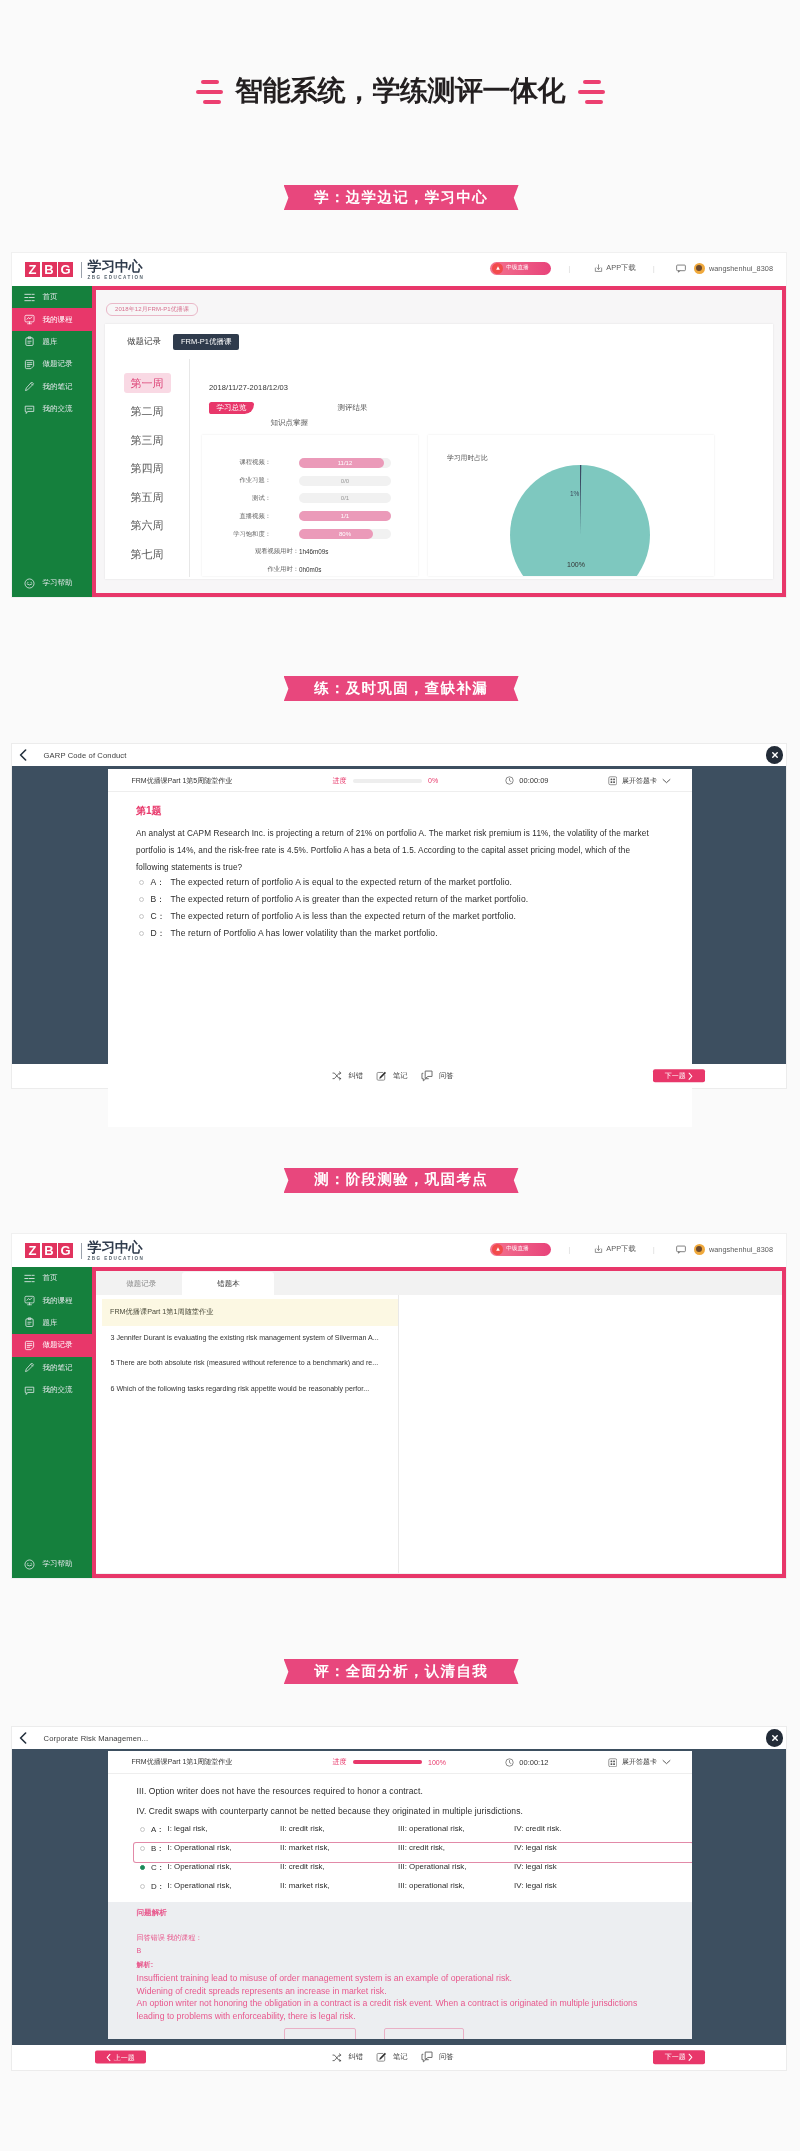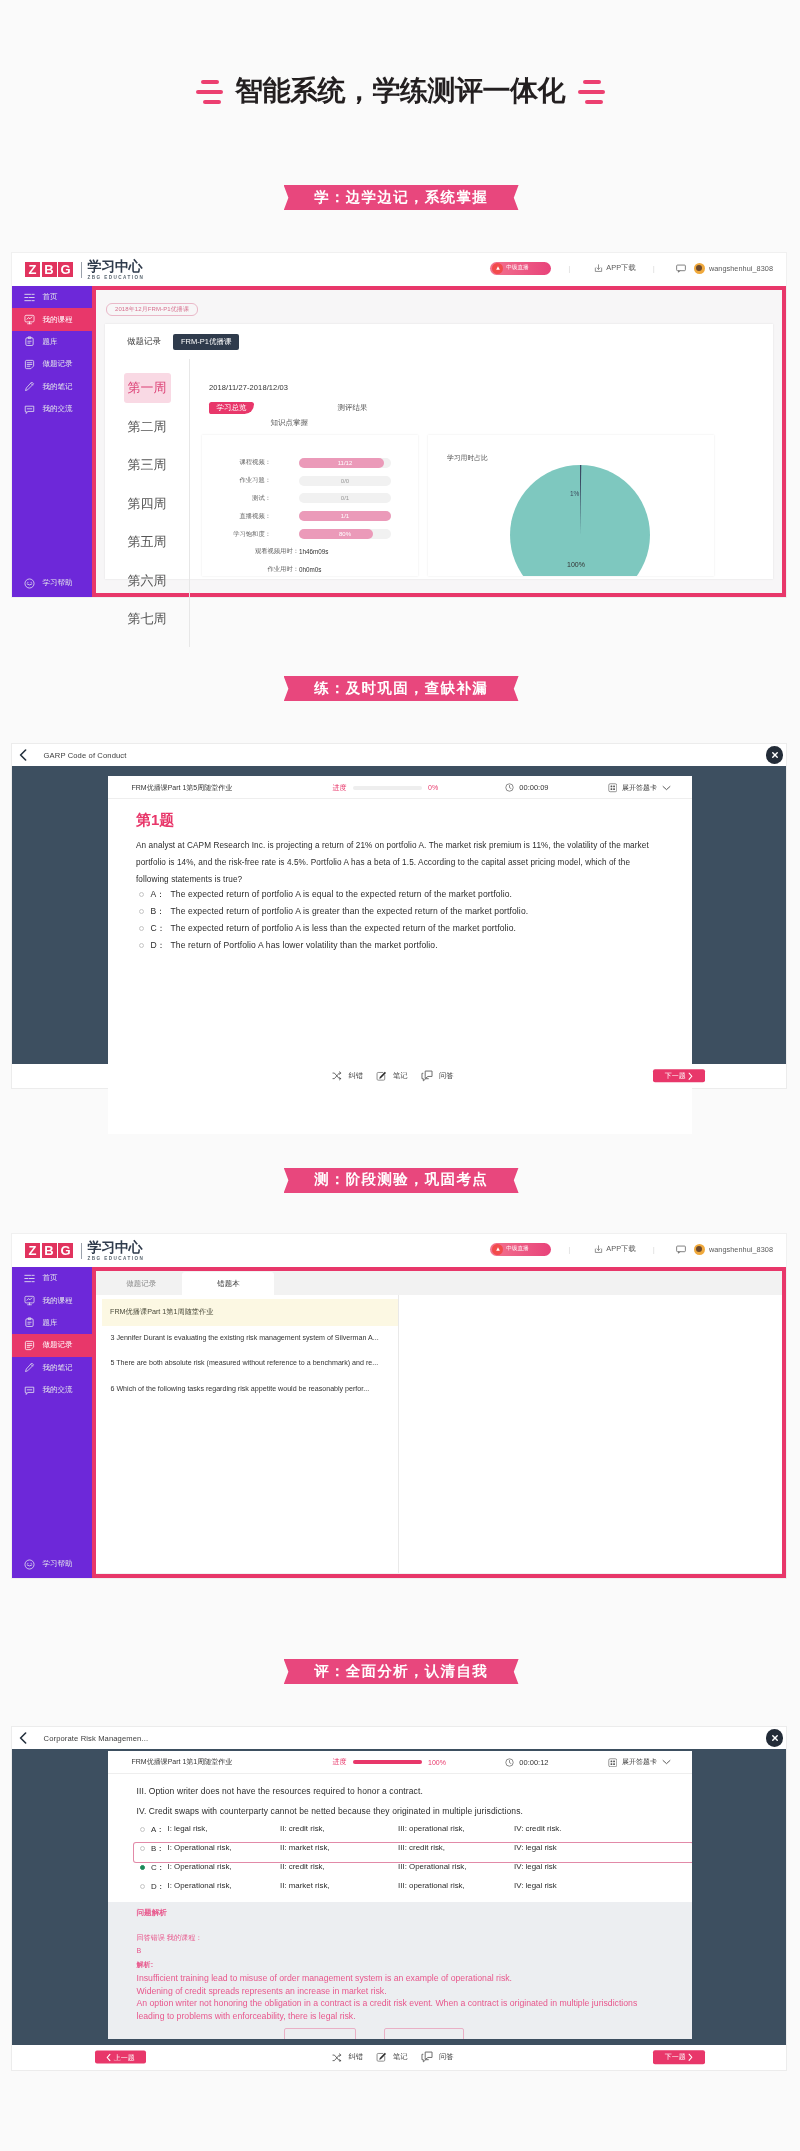--- a/index.html
+++ b/index.html
@@ -44,40 +44,40 @@
   .livebtn .dot { width:11px; height:11px; border-radius:50%; background:#f24b4b;
      display:flex; align-items:center; justify-content:center; flex:none;}
   .hdsep { color:#d9d9d9; font-size:8px; }
   .hditem { display:flex; align-items:center; gap:3px; color:#5a5a5a;justify-content:space-between; }
   .avatar { width:11px; height:11px; border-radius:50%; background:#f0a93c;
      position:relative; overflow:hidden; }
   .avatar::after { content:''; position:absolute; left:2.5px; top:2px; width:6px; height:6px;
      border-radius:50%; background:#6d4a2e; }
 
   .appbody { display:flex; }
-  .sidebar { width:80px; background:#6d28d9; flex:none; position:relative; }
+  .sidebar { width:80px; background:#15803d; flex:none; position:relative; }
   .sbitem { height:22.4px; display:flex; align-items:center; padding-left:11.5px; gap:8px;
      color:#e4e7eb; font-size:7.5px; }
   .sbitem.active { background:#e8376a; color:#fff; }
   .sbhelp { position:absolute; left:0; bottom:3px; height:22px; width:100%;
      display:flex; align-items:center; padding-left:11.5px; gap:8px; color:#e4e7eb; font-size:7.5px; }
   .sbicon { width:11px; height:11px; flex:none; display:flex; align-items:center; justify-content:center; }
   .sbicon svg { width:11px; height:11px; display:block; }
 
   .content { flex:1; position:relative; }
 
   
   .p1 .content { border:4px solid #e8376a; background:#f7f6f7; }
   .crumbpill { display:inline-flex; align-items:center; height:13px; padding:0 8px;
      border:1px solid #eab8c8; border-radius:6px; color:#d7718f; font-size:6px; letter-spacing:0.1px;}
   .card { background:#fff; box-shadow:0 0 2px rgba(0,0,0,.09); }
   .rep-title { font-size:8.5px; color:#3b3b3b; }
   .rep-tab { background:#2f3b4c; color:#fff; font-size:7.5px; padding:3px 8px; border-radius:2px;}
-  .wk { width:47px; height:30px; display:flex; align-items:center; justify-content:center;
-     font-size:13px; color:#555; }
+  .wk { width:47px; height:20px; display:flex; align-items:center; justify-content:center;
+     font-size:11px; color:#555; }
   .wk.active { background:#f9d9e4; color:#dd4377; border-radius:3px; }
   .minitab { font-size:7.5px; color:#555; line-height:12.3px; }
   .minitab.active { background:#e8376a; color:#fff; border-radius:3px 3px 11px 3px;
       height:12.3px; display:inline-flex; align-items:center; justify-content:center; width:45px; }
   #rtabs .minitab:nth-child(2){ margin-left:16.5px;margin-top:15px; }
   #rtabs .minitab:nth-child(3){ margin-left:29.5px; }
   .statrow { display:flex; align-items:center; height:17.8px; font-size:6.3px; color:#666; }
   .statlabel { width:69px; text-align:right; padding-right:0px; }
   .bar { width:92px; height:10px; border-radius:5px; background:#f1f1f1; position:relative;
      display:flex; align-items:center; justify-content:center; margin-left:28px;}
@@ -100,21 +100,21 @@
   .prog { width:68.5px; height:4px; border-radius:3px; background:#eee; position:relative; overflow:hidden;}
   .prog .pf { position:absolute; left:0; top:0; bottom:0; background:#e8376a; }
   .qbot { height:27px; background:#fff; display:flex; align-items:center; justify-content:center;
      gap:12.8px; position:relative; padding-right:12px;}
   .nextbtn, .prevbtn { top:50%; transform:translateY(-50%); }
   .qbtool { display:flex; align-items:center; gap:6.4px; font-size:7.4px; color:#444; }
   .nextbtn { position:absolute; left:640.5px; width:52.3px; height:13.5px; background:#e8376a; color:#fff; font-size:7px;
      border-radius:2px; display:flex; align-items:center; justify-content:center; gap:2px; }
   .prevbtn { position:absolute; left:90px; background:#e8376a; color:#fff; font-size:7px;
      padding:3px 10px; border-radius:2px; display:flex; align-items:center; gap:2px; }
-  .qnum { color:#e8376a; font-weight:bold; font-size:15px; }
+  .qnum { color:#e8376a; font-weight:bold; font-size:10px; }
   .qtext { font-size:8.2px; letter-spacing:0.1px; color:#2b2b2b; line-height:16.7px; width:528px;}
   .opt { display:flex; align-items:flex-start; gap:0px; font-size:8.55px; letter-spacing:0.12px; color:#2b2b2b; height:17.2px; padding-left:3px;}
   .radio { width:5px; height:5px; border-radius:50%; border:1px solid #c5c5c5; flex:none; margin-top:3px; margin-right:6.5px;}
 
   
   .opt4 { display:flex; align-items:flex-start; font-size:7.9px; color:#2b2b2b; height:19.1px;
      padding-left:6px; position:relative; }
   .opt4.outlined { box-shadow:0 0 0 1px #e28aa8; border-radius:2px; }
   .prevbtn { position:absolute; left:82.7px; width:51.2px; height:13px; background:#e8376a; color:#fff; font-size:7px;
      border-radius:2px; display:flex; align-items:center; justify-content:center; gap:3px; }
@@ -137,21 +137,21 @@
       </span>
     <span class="txt">智能系统，学练测评一体化</span>
     <span class="eqdeco">
         <i></i>
         <i></i>
         <i></i>
       </span>
   </div>
 
   <div class="ribbon" style="left:283.6px;top:185px;width:235px;">
-    <span class="rbt">学：边学边记，系统掌握</span>
+    <span class="rbt">学：边学边记，学习中心</span>
     </div>
   <div class="ribbon" style="left:283.6px;top:676px;width:235px;">
     <span class="rbt">练：及时巩固，查缺补漏</span>
     </div>
   <div class="ribbon" style="left:283.6px;top:1167.5px;width:235px;">
     <span class="rbt">测：阶段测验，巩固考点</span>
     </div>
   <div class="ribbon" style="left:283.6px;top:1659px;width:235px;">
     <span class="rbt">评：全面分析，认清自我</span>
     </div>
@@ -375,21 +375,21 @@
       </span>
       <span class="tt">GARP Code of Conduct</span>
       <span class="closebtn">
         <svg width="8" height="8" viewBox="0 0 10 10" fill="none" stroke="#fff" stroke-width="1.8" stroke-linecap="round">
             <path d="M2.2 2.2 L7.8 7.8"></path>
             <path d="M7.8 2.2 L2.2 7.8"></path>
           </svg>
       </span>
     </div>
     <div class="qbody" style="height:297.3px;position:relative;">
-      <div class="qcard" style="left:96px;top:10px;width:584px;height:358px;">
+      <div class="qcard" style="left:96px;top:3px;width:584px;height:358px;">
         <div class="qhead">
           <span style="left:23.5px;">FRM优播课Part 1第5周随堂作业</span>
           <span style="left:224.5px;gap:6.5px;">
             <span style="color:#e8376a;">进度</span>
             <span class="prog">
                 <span class="pf" id="p2pf" style="width: 0%;"></span>
               </span>
             <span style="color:#e8376a;">0%</span>
           </span>
           <span style="left:396.8px;gap:5.5px;">

